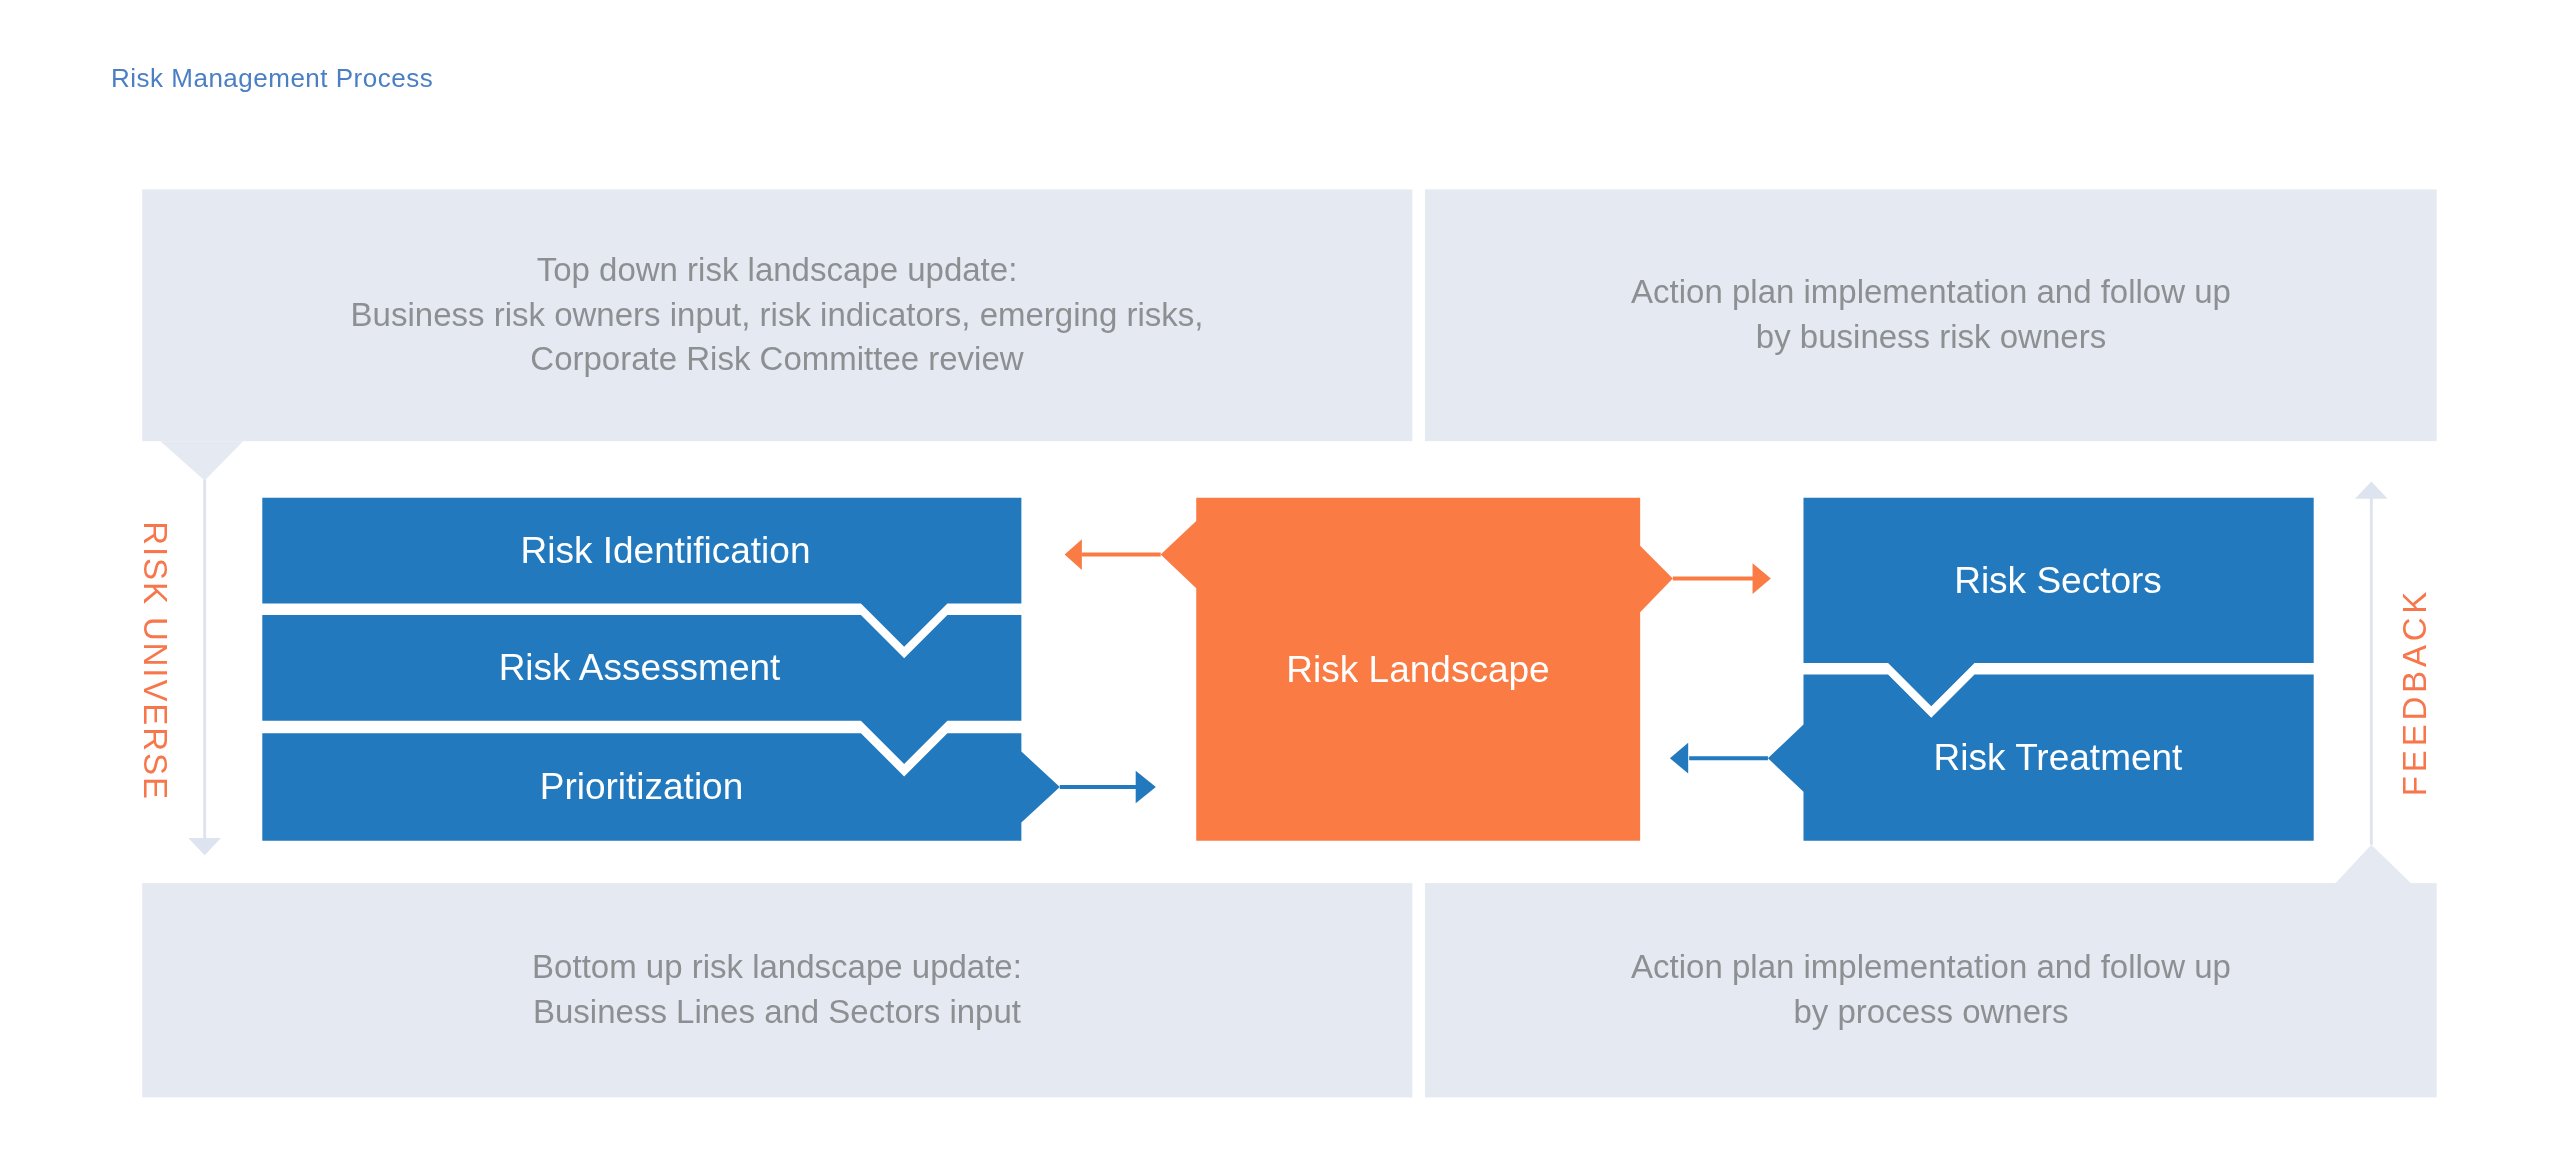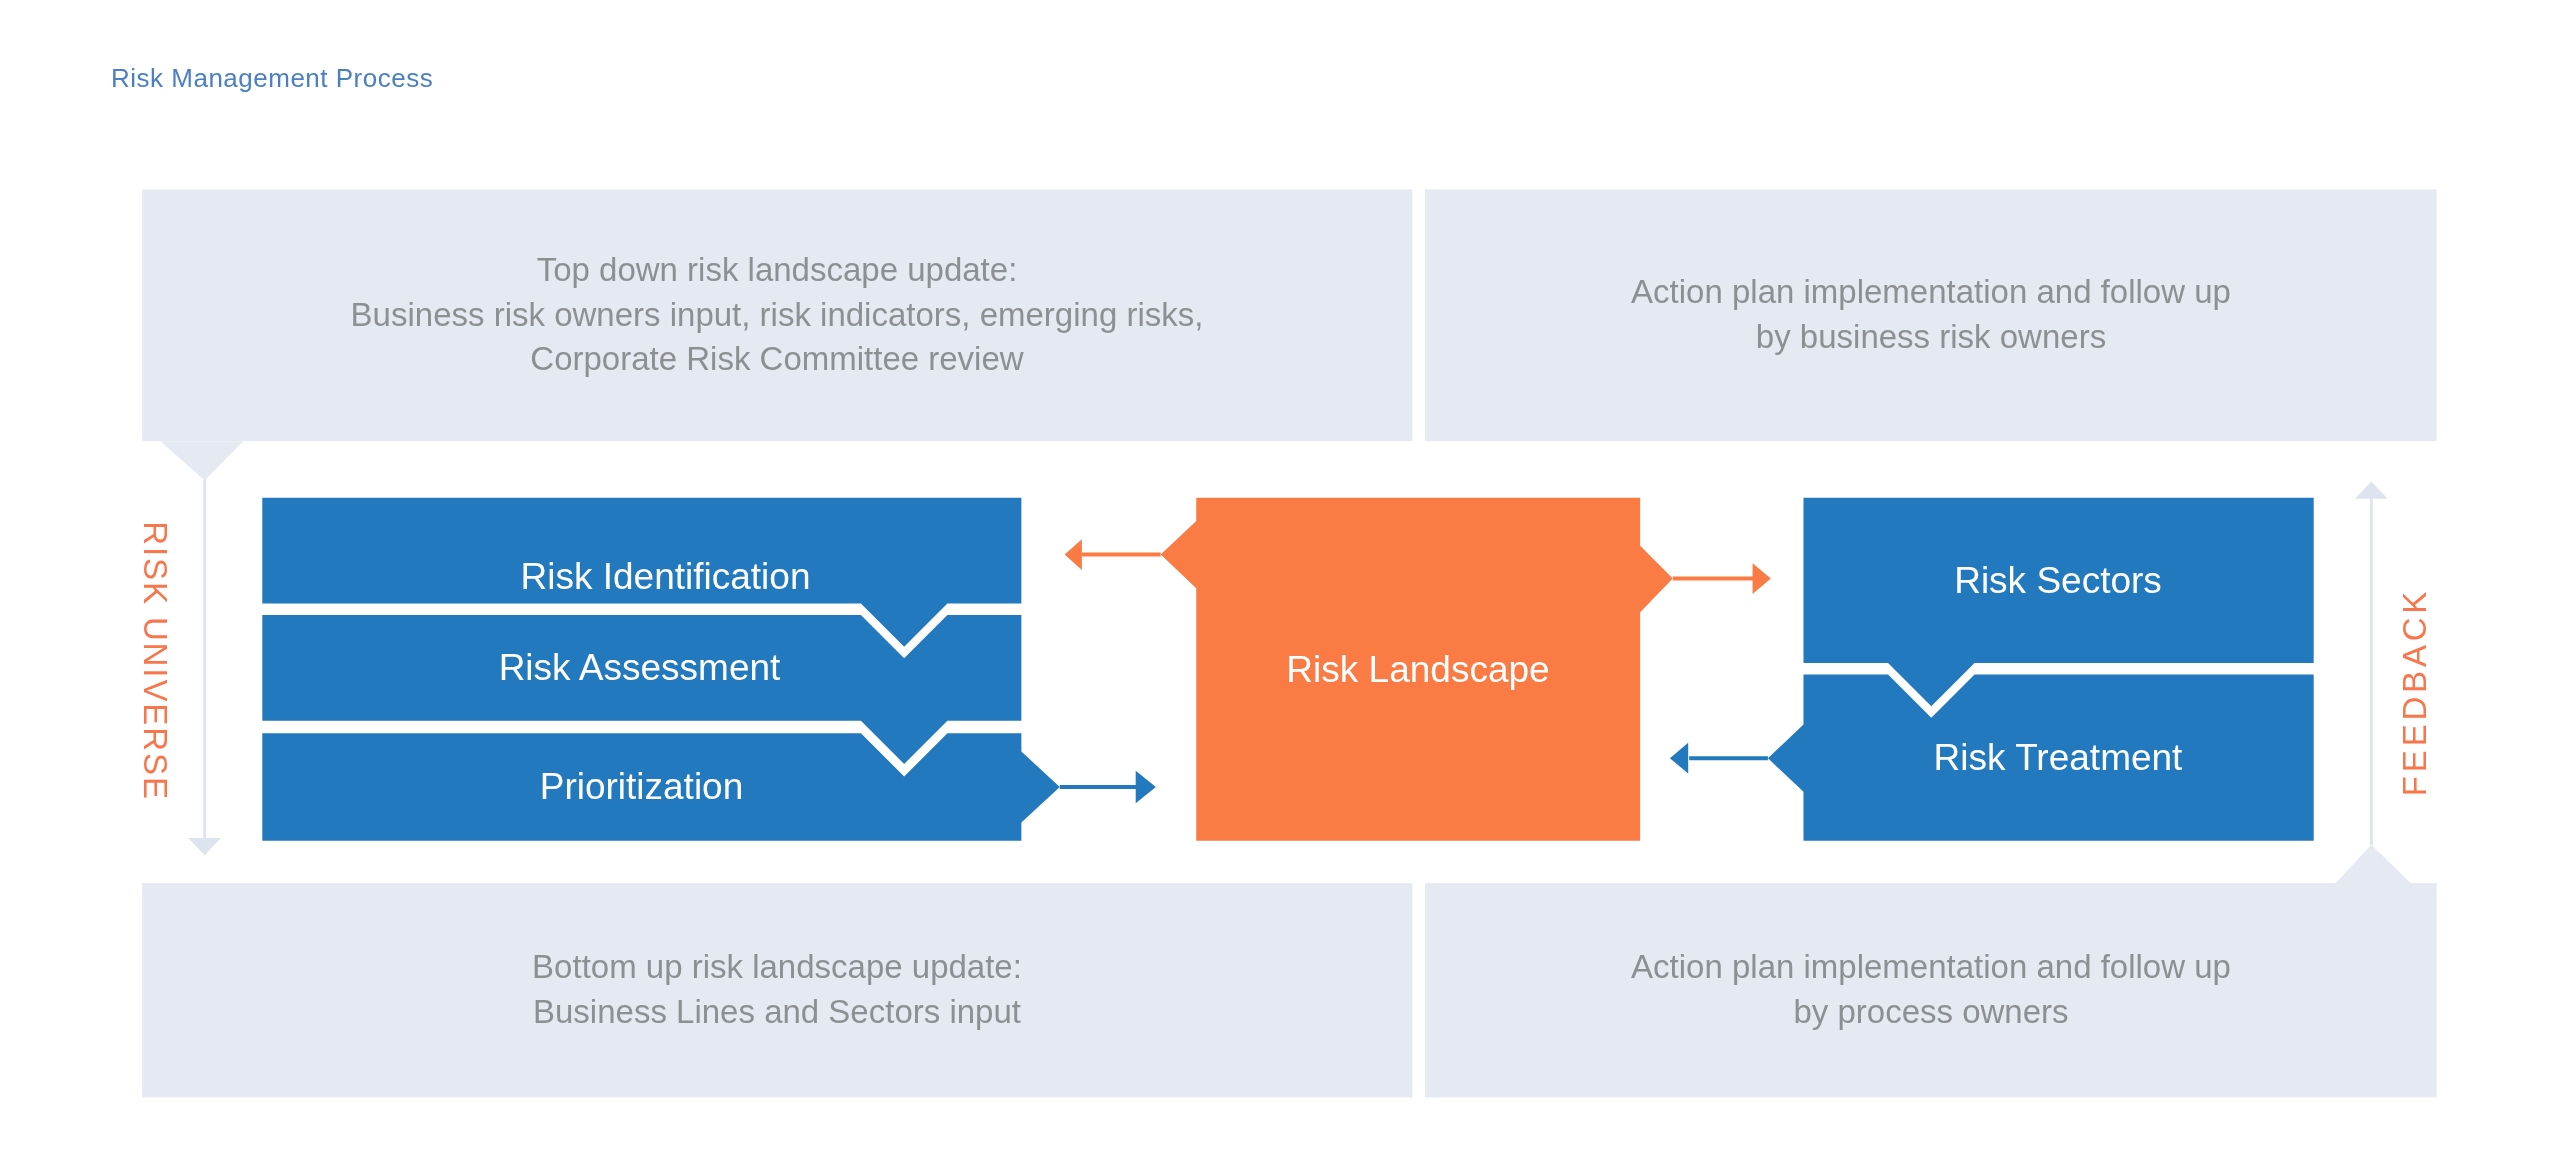--- a/index.html
+++ b/index.html
@@ -67,21 +67,21 @@
   <div class="abs panel-text" style="left:1425px;top:189px;width:1012px;height:252px;">Action plan implementation and follow up
 by business risk owners</div>
   <div class="abs panel-text" style="left:142px;top:883px;width:1270px;height:214px;">Bottom up risk landscape update:
 Business Lines and Sectors input</div>
   <div class="abs panel-text" style="left:1425px;top:883px;width:1012px;height:214px;">Action plan implementation and follow up
 by process owners</div>
 
   <div class="abs vlabel vlabel-left" style="left:155px;top:661px;">RISK UNIVERSE</div>
   <div class="abs vlabel vlabel-right" style="left:2415px;top:692px;">FEEDBACK</div>
 
-  <div class="abs box-label" style="left:262px;top:524px;width:807px;height:106px;">Risk Identification</div>
+  <div class="abs box-label" style="left:262px;top:498px;width:807px;height:106px;">Risk Identification</div>
   <div class="abs box-label" style="left:260px;top:615px;width:759px;height:106px;">Risk Assessment</div>
   <div class="abs box-label" style="left:262px;top:733px;width:759px;height:108px;">Prioritization</div>
   <div class="abs box-label" style="left:1196px;top:498px;width:444px;height:343px;">Risk Landscape</div>
   <div class="abs box-label" style="left:1803px;top:498px;width:510px;height:165px;">Risk Sectors</div>
   <div class="abs box-label" style="left:1803px;top:675px;width:510px;height:166px;">Risk Treatment</div>
 
 </div>
 
 
 </body></html>

